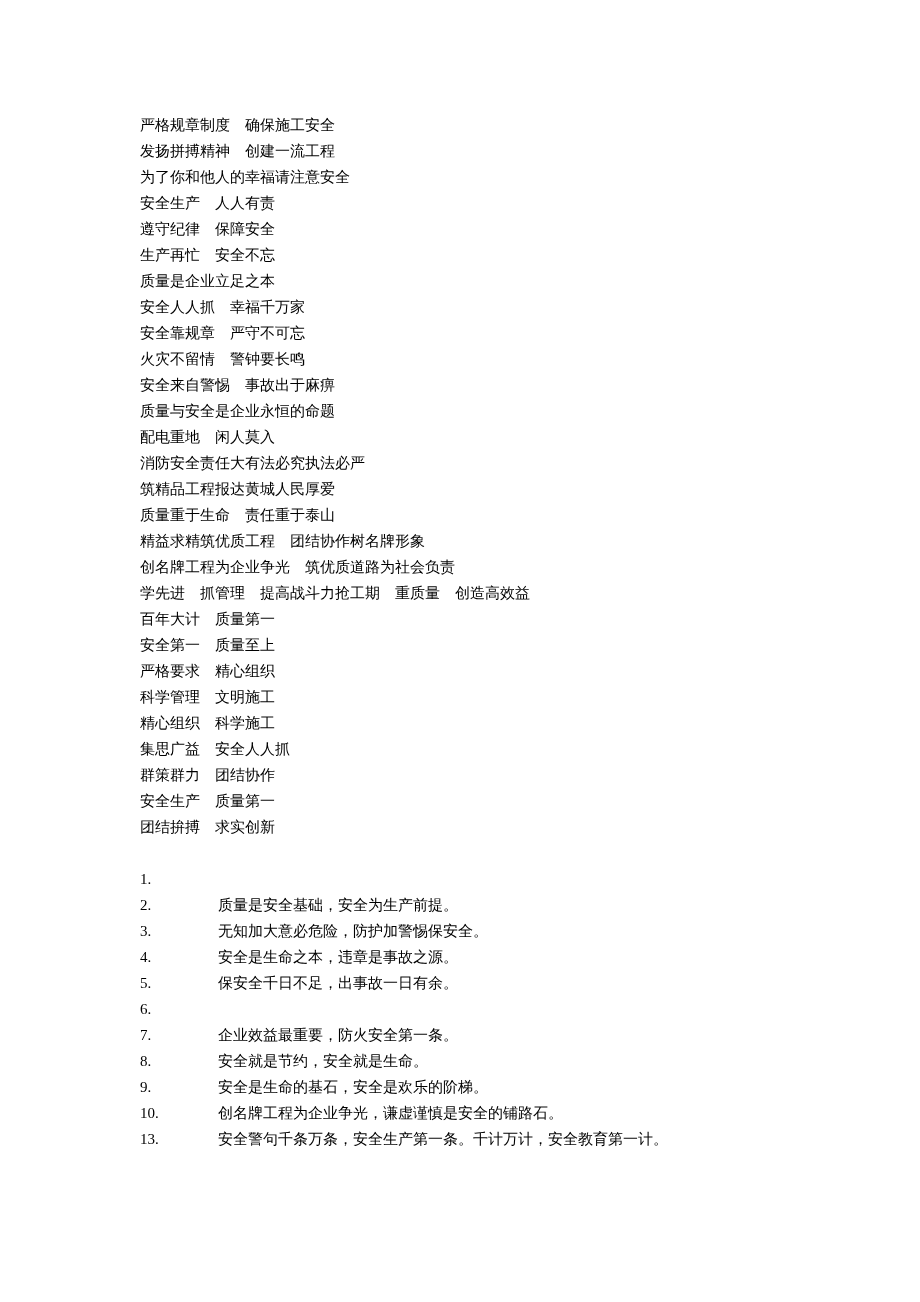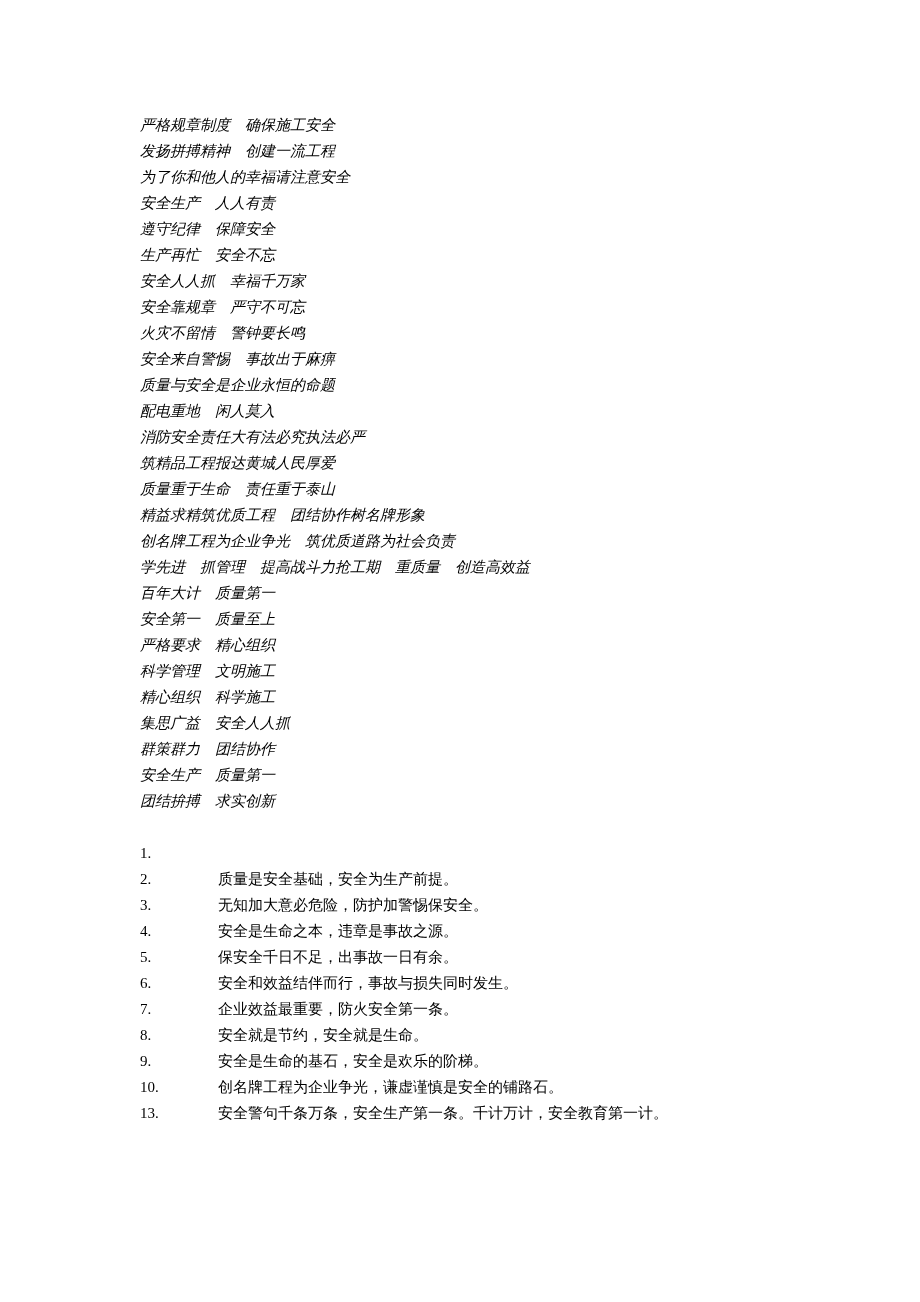--- a/index.html
+++ b/index.html
@@ -10,21 +10,20 @@
     font-size: 15px;
     color: #000000;
     width: 920px;
   }
   .page {
     padding: 112px 140px 60px 140px;
     line-height: 26px;
   }
   .slogan-line {
     white-space: pre;
-    font-style: italic;
   }
   .gap {
     height: 26px;
   }
   .numbered-line {
     display: flex;
   }
   .num {
     width: 78px;
     flex-shrink: 0;
@@ -37,20 +36,21 @@
 <body>
 
 <div class="page">
   <div id="slogans-container">
       <div class="slogan-line">严格规章制度　确保施工安全</div>
       <div class="slogan-line">发扬拼搏精神　创建一流工程</div>
       <div class="slogan-line">为了你和他人的幸福请注意安全</div>
       <div class="slogan-line">安全生产　人人有责</div>
       <div class="slogan-line">遵守纪律　保障安全</div>
       <div class="slogan-line">生产再忙　安全不忘</div>
+      <div class="slogan-line">质量是企业立足之本</div>
       <div class="slogan-line">安全人人抓　幸福千万家</div>
       <div class="slogan-line">安全靠规章　严守不可忘</div>
       <div class="slogan-line">火灾不留情　警钟要长鸣</div>
       <div class="slogan-line">安全来自警惕　事故出于麻痹</div>
       <div class="slogan-line">质量与安全是企业永恒的命题</div>
       <div class="slogan-line">配电重地　闲人莫入</div>
       <div class="slogan-line">消防安全责任大有法必究执法必严</div>
       <div class="slogan-line">筑精品工程报达黄城人民厚爱</div>
       <div class="slogan-line">质量重于生命　责任重于泰山</div>
       <div class="slogan-line">精益求精筑优质工程　团结协作树名牌形象</div>
@@ -82,21 +82,20 @@
       <div class="numbered-line">
         <div class="num">4.</div>
         <div class="num-text">安全是生命之本，违章是事故之源。</div>
       </div>
       <div class="numbered-line">
         <div class="num">5.</div>
         <div class="num-text">保安全千日不足，出事故一日有余。</div>
       </div>
       <div class="numbered-line">
         <div class="num">6.</div>
-        <div class="num-text">安全和效益结伴而行，事故与损失同时发生。</div>
       </div>
       <div class="numbered-line">
         <div class="num">7.</div>
         <div class="num-text">企业效益最重要，防火安全第一条。</div>
       </div>
       <div class="numbered-line">
         <div class="num">8.</div>
         <div class="num-text">安全就是节约，安全就是生命。</div>
       </div>
       <div class="numbered-line">

